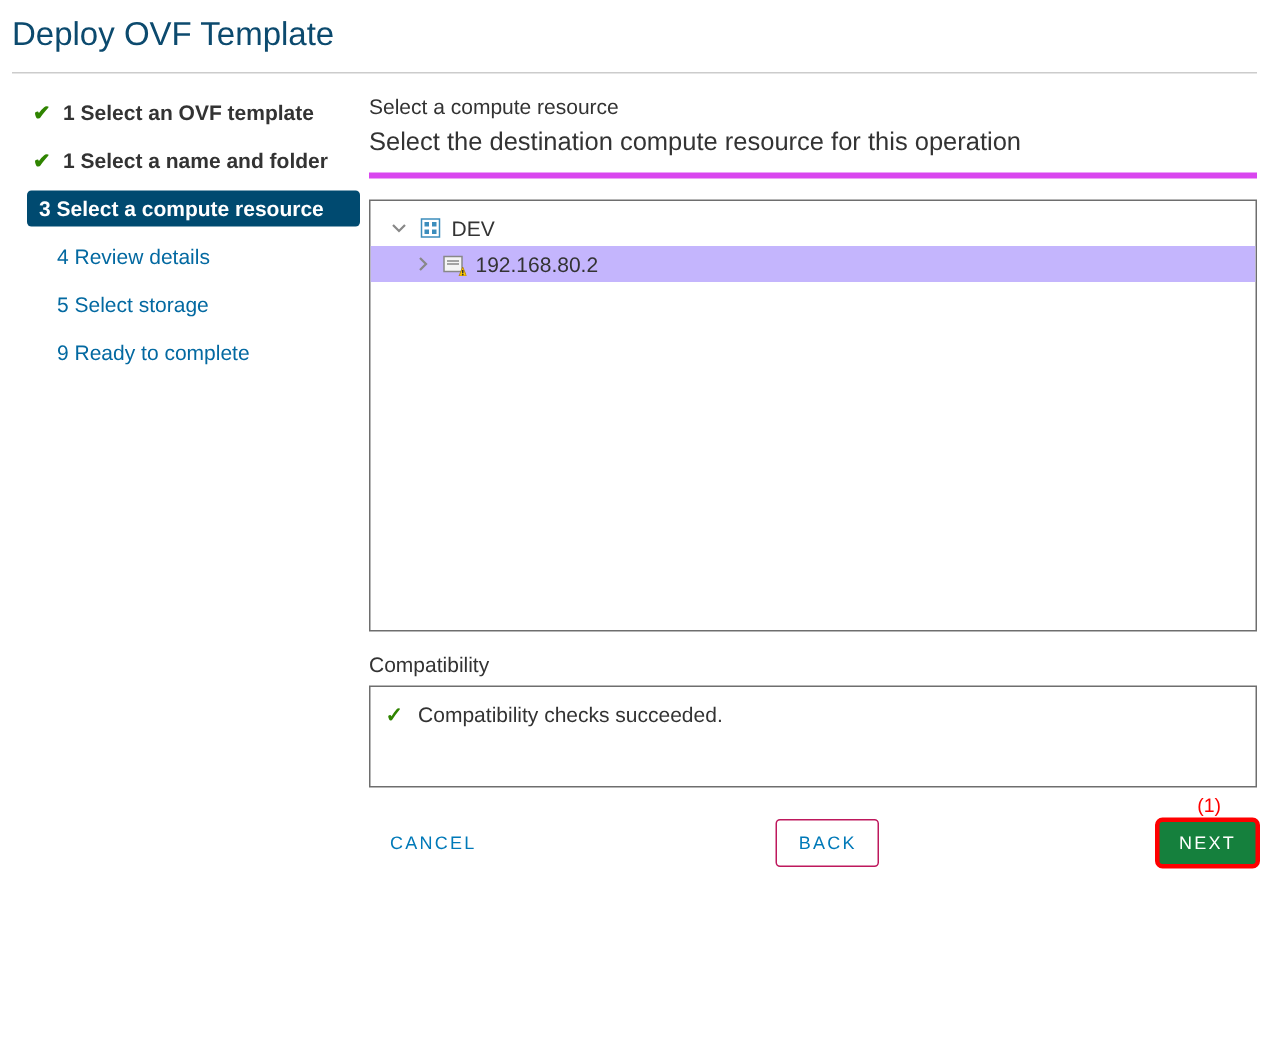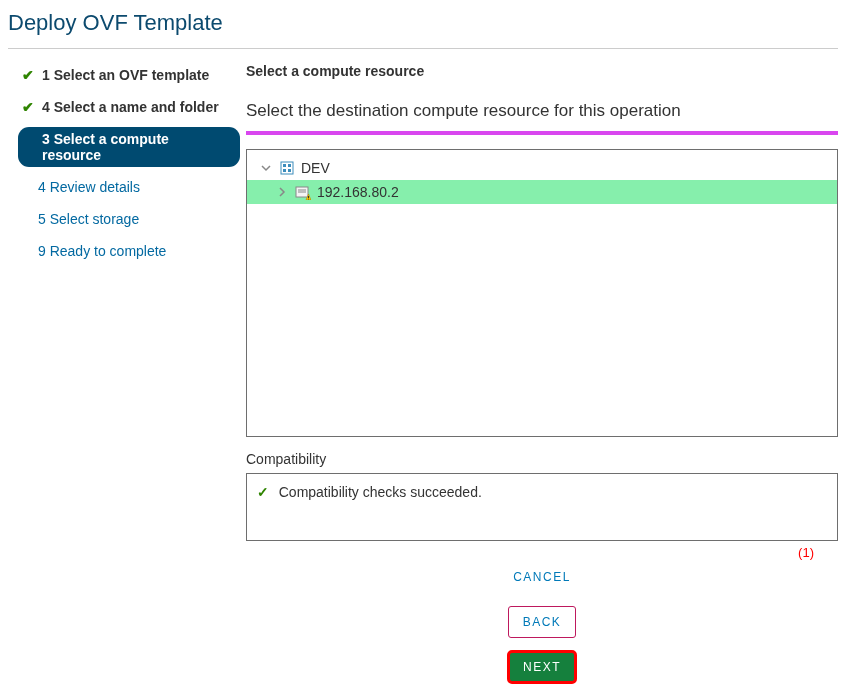--- a/index.html
+++ b/index.html
@@ -37,38 +37,37 @@
     color: #888;
     border-radius: 3px;
     cursor: default;
   }
   .step.completed { color: #333; font-weight: 600; }
   .step.current {
     background: #004a70;
     color: #fff;
     font-weight: 600;
     margin-left: 10px;
-    padding-left: 24px;
-    border-radius: 11px;
+    padding-left: 8px;
   }
   .step.future { color: #0369a1; padding-left:30px;text-align:center;}
   .step .check {
     width: 14px;
     color: #2f8400;
     font-weight: bold;
     margin-right: 6px;
     display: inline-block;
   }
   .main {
     flex: 1;
     padding-left: 6px;
   }
   .heading {
-    font-weight: 700;
-    margin-bottom: 22px;
+    font-weight: 400;
+    margin-bottom: 6px;
   }
   .subtext {
     color: #333;
     font-size: 17px;
     padding-bottom: 10px;
     border-bottom: 4px solid #d946ef;
   }
   .tree-box {
     border: 1px solid #6e6e6e;
     height: 288px;
@@ -78,21 +77,21 @@
   }
   .tree-row {
     display: flex;
     align-items: center;
     padding: 4px 8px 4px 12px;
     font-size: 14px;
     color: #333;
   }
   .tree-row.child {
     padding-left: 28px;
-    background: #86efac;
+    background: #c4b5fd;
   }
   .tree-row .tw {
     width: 14px;
     color: #888;
     font-size: 12px;
     display: inline-flex;
     justify-content: center;
   }
   .tree-row .icon {
     margin: 0 6px;
@@ -115,25 +114,24 @@
   }
   .annot {
     text-align: right;
     color: #ff0000;
     font-size: 13px;
     padding-right: 24px;
     margin-top: 4px;
   }
   .footer {
     display: flex;
-    justify-content: center;
+    justify-content: space-between;
     align-items: center;
     gap: 14px;
     margin-top: 2px;
-    flex-direction: column;
   }
   .btn {
     padding: 8px 14px;
     font-size: 12px;
     letter-spacing: 1.5px;
     background: #fff;
     border: none;
     color: #0079b8;
     cursor: pointer;
   }
@@ -158,21 +156,21 @@
 
   <div class="body">
 
     <div class="sidebar">
       <div class="step completed">
         <span class="check">✔</span>
         <span>1 Select an OVF template</span>
       </div>
       <div class="step completed">
         <span class="check">✔</span>
-        <span>4 Select a name and folder</span>
+        <span>1 Select a name and folder</span>
       </div>
       <div class="step current">
         <span>3 Select a compute resource</span>
       </div>
       <div class="step future">
         <span>4 Review details</span>
       </div>
       <div class="step future">
         <span>5 Select storage</span>
       </div>

